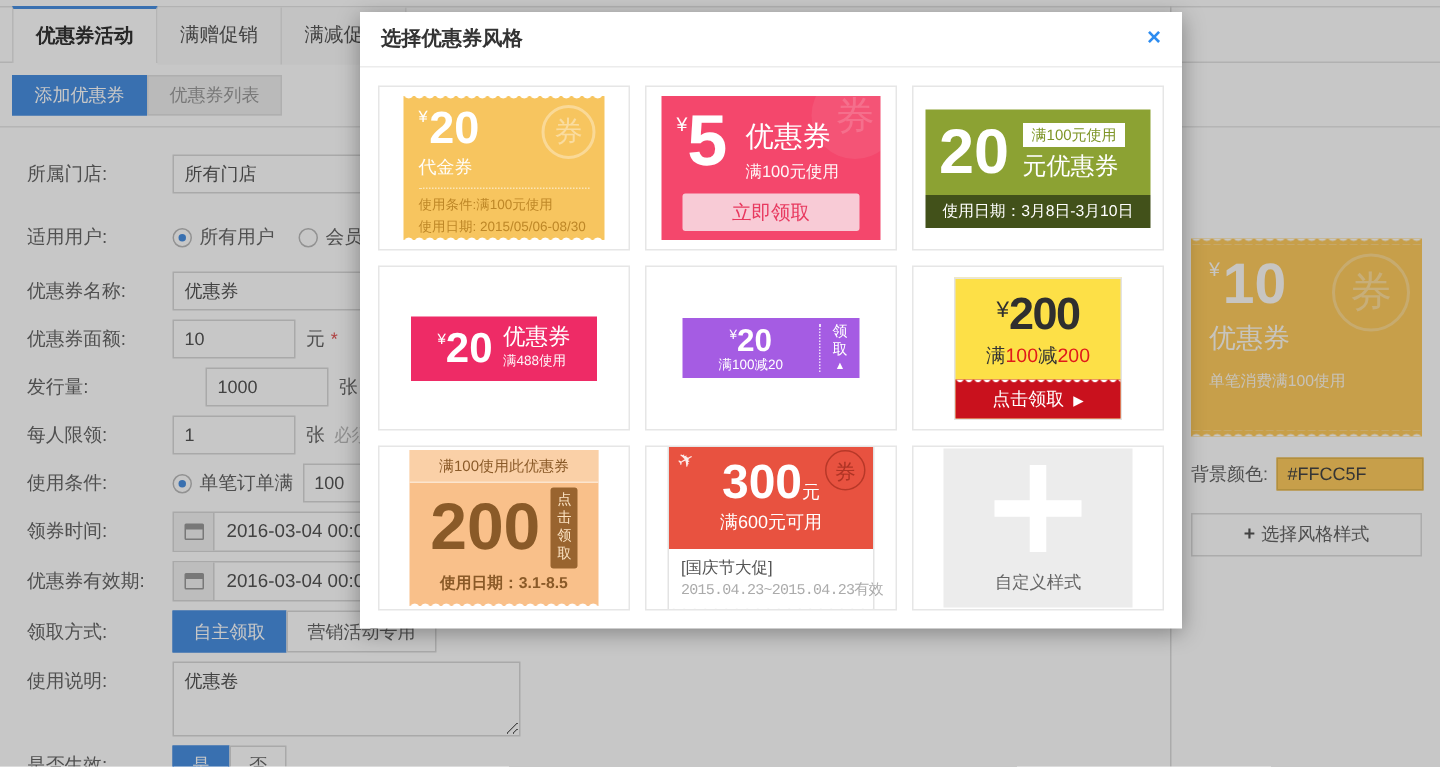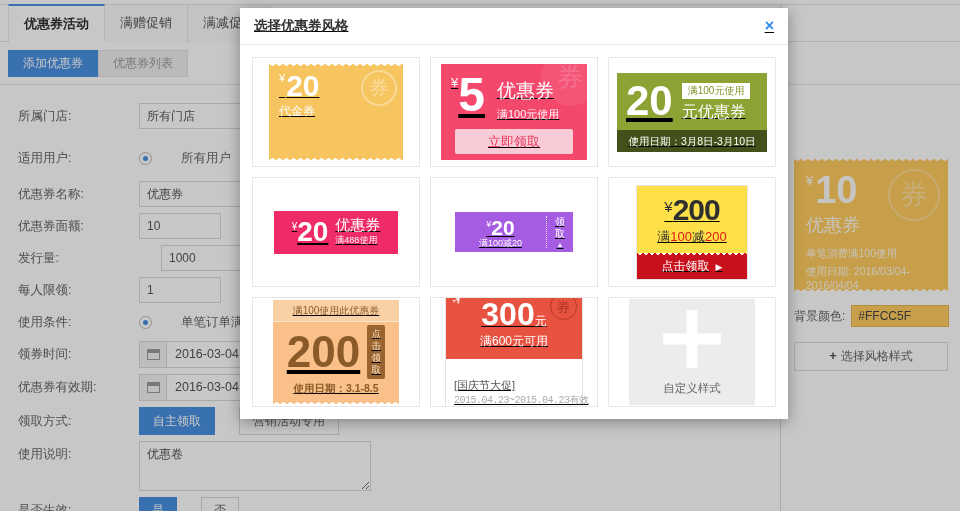--- a/index.html
+++ b/index.html
@@ -16,21 +16,21 @@
   .tab.active { background:#fff; border-top:2px solid #4A90E2; margin-top:-1px; color:#333; font-weight:bold; }
 
   .subtabs { padding:8px 0 7px 8px; display:flex; gap:0; }
   .subtab { height:27px; line-height:25px; padding:0 14px; font-size:12px; border:1px solid #E0E0E0;
     background:#EFEFEF; color:#9B9B9B; cursor:pointer; }
   .subtab.active { background:#4A90E2; border-color:#4A90E2; color:#fff; }
   .hdiv { border-bottom:1px solid #E8E8E8; }
 
   
   .coupon-form { padding:18px 0 0 18px; width:400px; }
-  .form-row { display:flex; align-items:center; min-height:26px; margin-bottom:6px;gap:24px; }
+  .form-row { display:flex; align-items:center; min-height:26px; margin-bottom:6px; }
   .form-row.gap1 { margin-bottom:16px; }
   .form-row.gap2 { margin-bottom:10px; }
   .form-label { width:97px; flex-shrink:0; font-size:12.5px; color:#666; }
   .ipt { height:26px; border:1px solid #D9D9D9; padding:0 7px; font-size:12px; color:#555;
     background:#fff; font-family:inherit; }
   .selbox { width:138px; line-height:24px; }
   .unit { margin-left:7px; font-size:12.5px; color:#666; }
   .star { color:#E05555; margin-left:4px; font-size:12px; }
   .hint { margin-left:6px; font-size:12px; color:#BBB; white-space:nowrap; }
   .radio { width:13px; height:13px; border:1px solid #BBB; border-radius:50%; display:inline-block;
@@ -70,21 +70,21 @@
   .bg-label { font-size:12px; color:#666; margin-right:6px; white-space:nowrap; }
   .bg-input { width:98px; height:22px; background:#FFCC5F; border:1px solid #E3B850; color:#444;
     font-size:12px; padding:0 6px; font-family:inherit; }
   .style-btn { margin-top:15px; width:154px; height:29px; background:#fff; border:1px solid #DDD;
     color:#666; font-size:12px; cursor:pointer; font-family:inherit; }
   .style-btn .plus { font-weight:bold; font-size:13px; margin-right:4px; color:#555; }
 
   
   .overlay { position:absolute; inset:0; background:rgba(0,0,0,0.22); z-index:5; }
   .modal { position:absolute; left:240px; top:8px; width:548px; z-index:10; background:#fff;
-    box-shadow:0 3px 14px rgba(0,0,0,0.35);text-decoration:underline; }
+    box-shadow:0 3px 14px rgba(0,0,0,0.35); }
   .modal-header { height:37px; padding:0 14px; border-bottom:1px solid #ECECEC;
     display:flex; align-items:center; justify-content:space-between; }
   .modal-title { font-size:13.5px; font-weight:bold; color:#333; }
   .modal-close { color:#2D8CF0; font-size:16px; font-weight:bold; cursor:pointer; line-height:1; }
   .modal-grid { display:grid; grid-template-columns:repeat(3,1fr); gap:10px; padding:12px; }
   .cell { background:#fff; border:1px solid #E6E6E6; height:110px; display:flex;
     align-items:center; justify-content:center; position:relative; overflow:hidden; cursor:pointer; }
 
   
   .cp1 { position:relative; width:134px; height:96px; background:#F7C55F; padding:7px 10px 0; overflow:hidden; }
@@ -164,21 +164,21 @@
   .cp8 { position:relative; width:138px; border:1px solid #E3E3E3; background:#fff; }
   .cp8 .top { background:#E85240; color:#fff; text-align:center; padding:11px 0 9px; position:relative; }
   .cp8 .num { font-size:32px; font-weight:bold; line-height:0.9; }
   .cp8 .un { font-size:12px; }
   .cp8 .cond { font-size:12px; margin-top:3px; }
   .cp8 .plane { position:absolute; top:3px; left:6px; font-size:13px; opacity:0.9;
     transform:rotate(-28deg); }
   .cp8 .wm8 { position:absolute; top:4px; right:5px; width:27px; height:27px; border-radius:50%;
     border:1px solid rgba(125,25,12,0.45); color:rgba(125,25,12,0.55); font-size:14px;
     line-height:27px; text-align:center; }
-  .cp8 .bot { padding:19px 8px 8px; }
+  .cp8 .bot { padding:5px 8px 8px; }
   .cp8 .lbl { font-size:11px; color:#555; }
   .cp8 .valid { font-size:10px; color:#ABABAB; font-family:"Liberation Mono","DejaVu Sans Mono",monospace;
     letter-spacing:-0.5px; white-space:nowrap; }
   .cp8::after { content:""; position:absolute; bottom:-1px; left:0; right:0; height:5px;
     background:radial-gradient(circle at 3px 5.5px,#fff 2.6px,#DDD 2.6px,#DDD 3.4px,#fff 3.4px); background-size:7px 5px; }
 
   
   .cp9 { position:relative; width:126px; height:106px; background:#ECECEC; }
   .cp9 .plus-h { position:absolute; left:50%; top:38%; width:58px; height:11px; background:#fff;
     transform:translate(-50%,-50%); }
@@ -277,21 +277,20 @@
     </div>
   </div>
 
   <div class="right-panel">
     <div class="pv-coupon scallop-t scallop-b">
       <div class="pv-amt">
         <span class="cur">¥</span><span class="num">10</span>
       </div>
       <div class="pv-name">优惠券</div>
       <div class="pv-line">单笔消费满100使用</div>
-      <div class="pv-line">使用日期: 2016/03/04-2016/04/04</div>
       <div class="wm-circle">券</div>
     </div>
     <div class="bg-row">
       <span class="bg-label">背景颜色:</span>
       <input class="bg-input" value="#FFCC5F" style="">
     </div>
     <button class="style-btn">
       <span class="plus">+</span><span>选择风格样式</span>
     </button>
   </div>
@@ -304,20 +303,24 @@
   <div class="modal-header">
     <span class="modal-title">选择优惠券风格</span>
     <span class="modal-close">×</span>
   </div>
   <div class="modal-grid">
 
     <div class="cell">
       <div class="cp1 scallop-t scallop-b">
         <div class="amt"><span class="cur">¥</span><span class="num">20</span></div>
         <div class="nm">代金券</div>
+        <div class="lines">
+          <div class="ln">使用条件:满100元使用</div>
+          <div class="ln">使用日期: 2015/05/06-08/30</div>
+        </div>
         <div class="wm-circle wm">券</div>
       </div>
     </div>
 
     <div class="cell">
       <div class="cp2">
         <div class="wm2">券</div>
         <div class="row">
           <span class="cur">¥</span>
           <span class="num">5</span>

